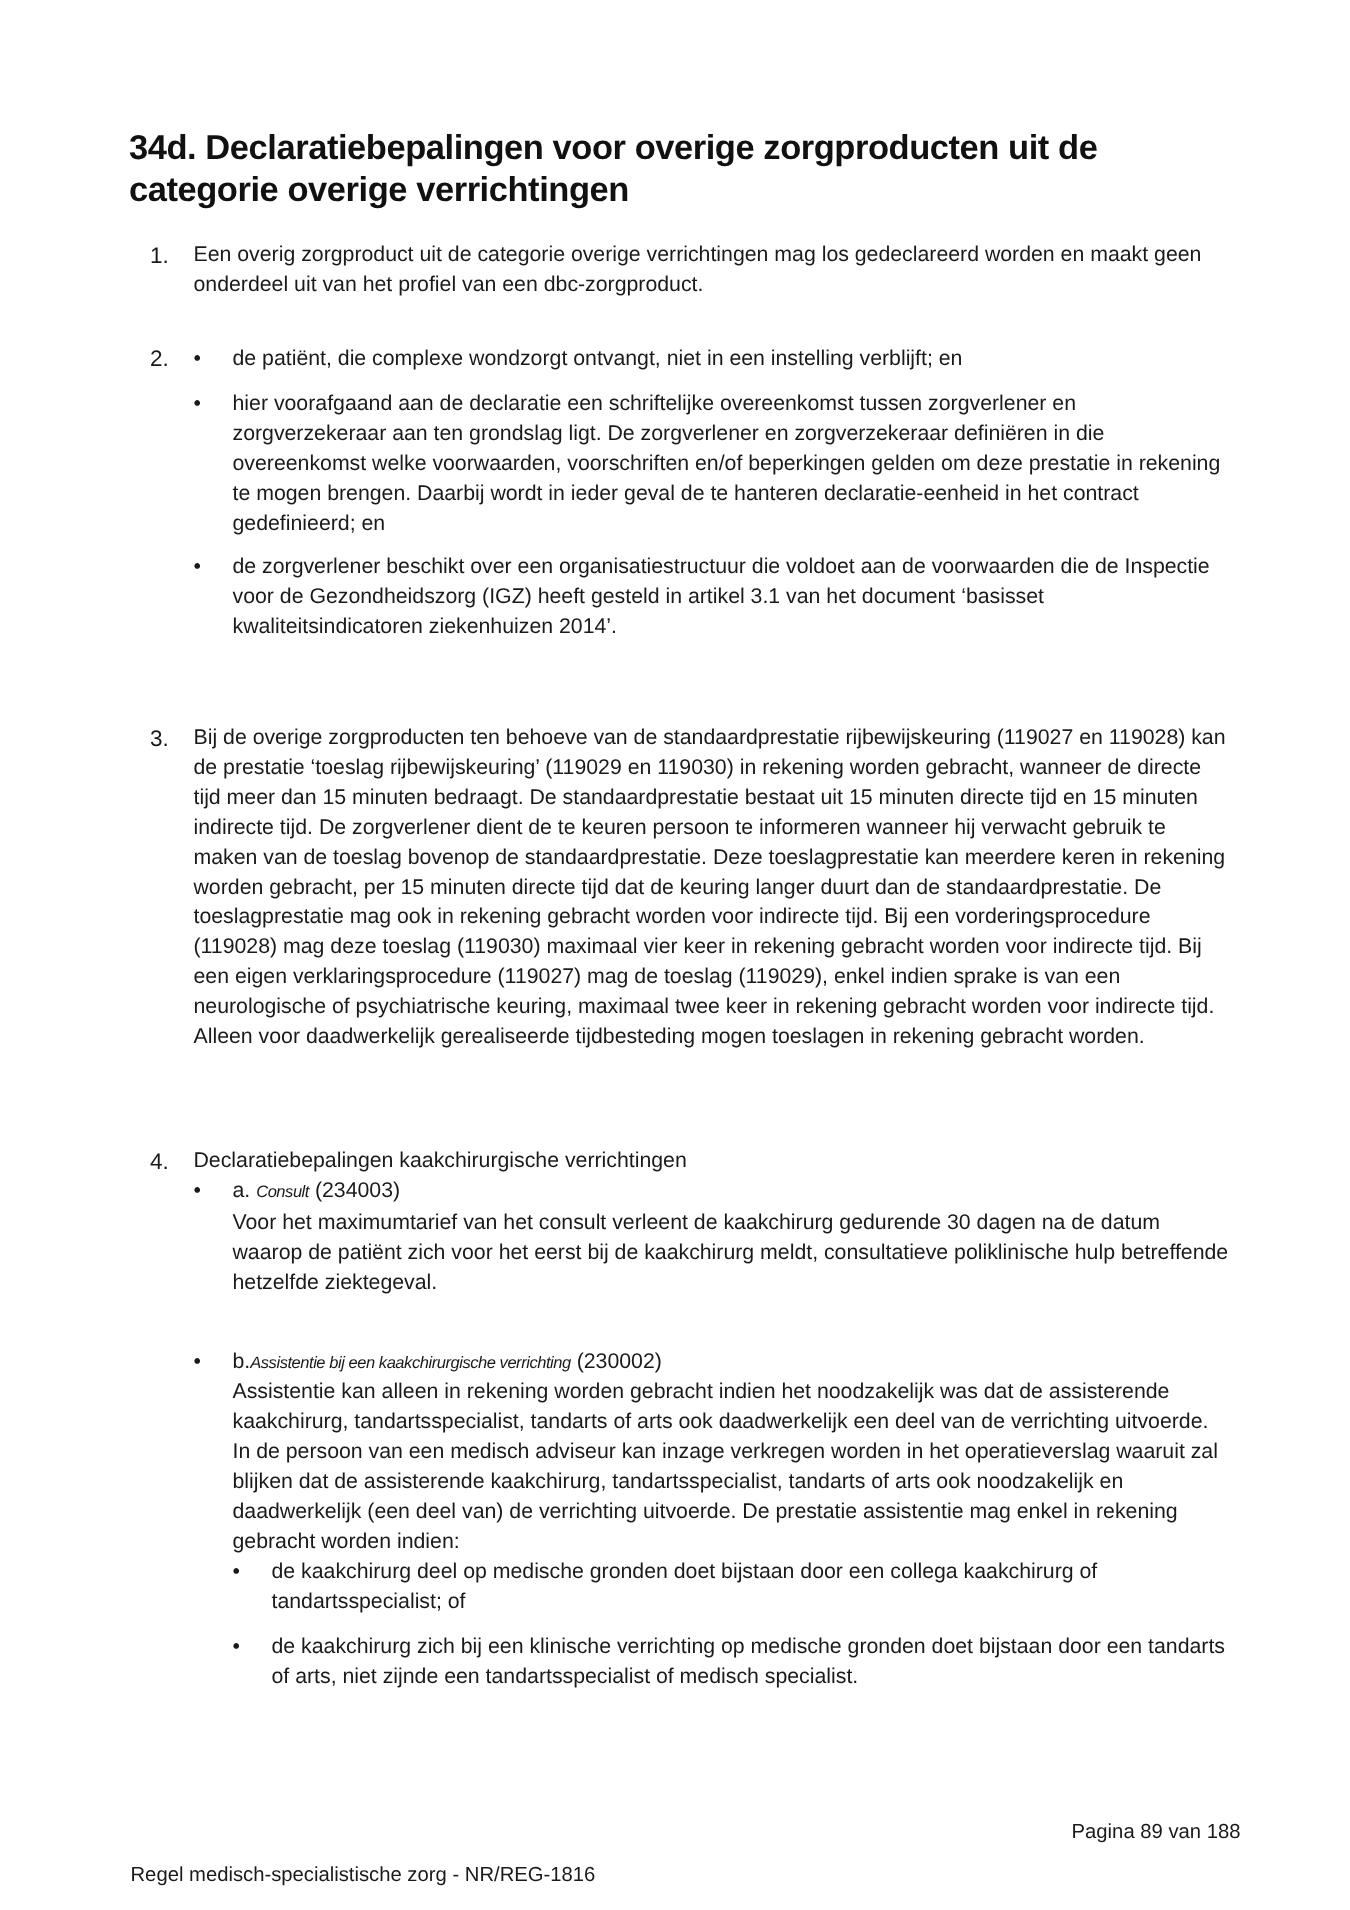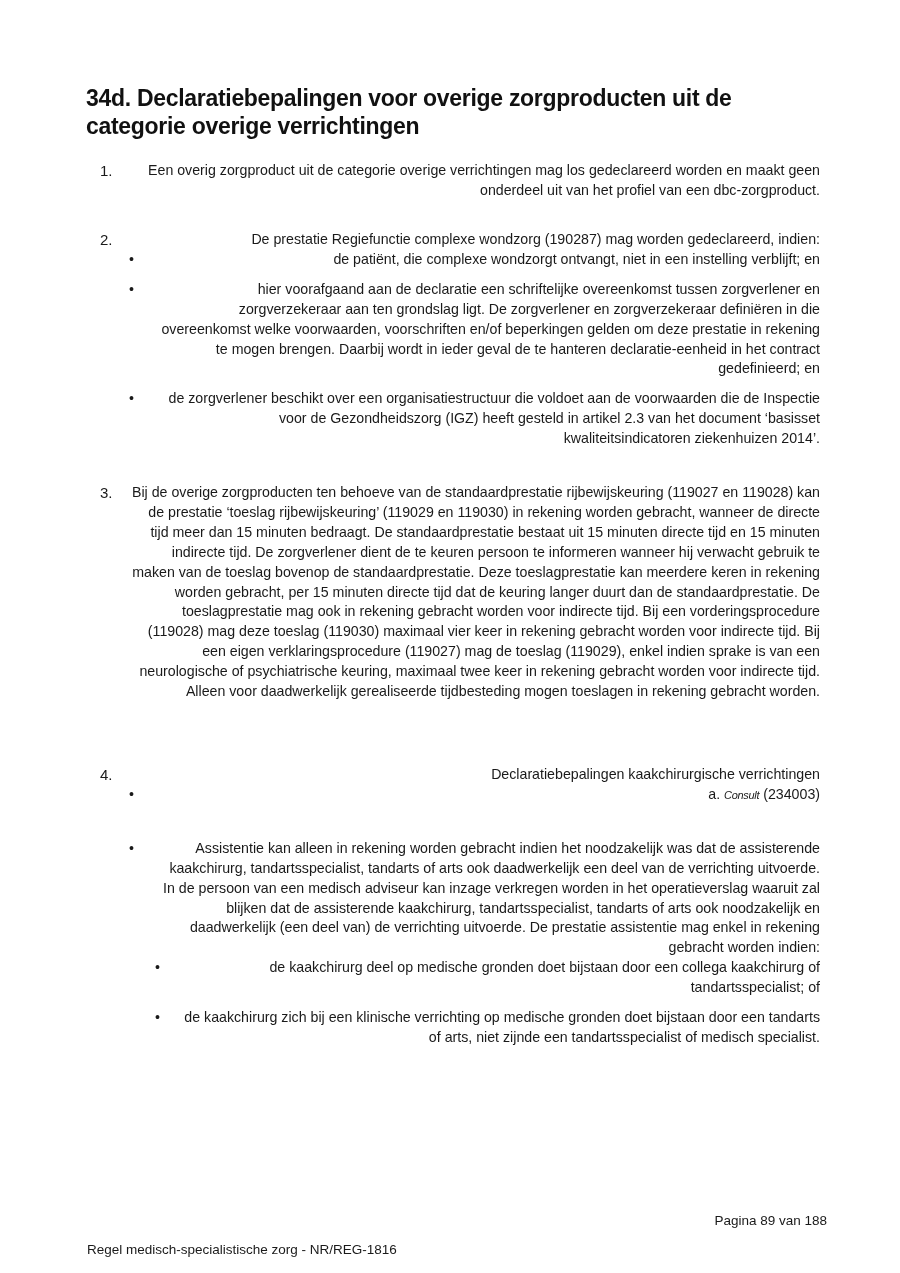--- a/index.html
+++ b/index.html
@@ -4,21 +4,21 @@
 <style>
   html, body { margin: 0; padding: 0; background: #ffffff; }
   body { width: 900px; height: 1273px; position: relative; overflow: hidden;
          font-family: "Liberation Sans", "DejaVu Sans", sans-serif; color: #1a1a1a; }
   .page { position: absolute; left: 0; top: 0; width: 900px; height: 1046px; }
   h1 { position: absolute; left: 86px; top: 84px; width: 740px; margin: 0;
        font-size: 23px; line-height: 28px; font-weight: bold; letter-spacing: -0.3px; color: #111; }
   .txt { font-size: 14.2px; line-height: 19.9px; }
   .item { position: absolute; left: 100px; width: 720px; }
   .num { position: absolute; left: 0; top: 0; width: 28px; font-size: 15px; }
-  .body { margin-left: 29px; text-align: right; }
+  .body { margin-left: 29px; }
   .bul { position: relative; padding-left: 26px; }
   .bul .dot { position: absolute; left: 0; top: 0; }
   .sp { height: 10px; }
   .footer { position: absolute; top: 1213px; left: 87px; width: 740px; font-size: 13.5px; }
   .footer .left { position: absolute; left: 0; margin-top: 29px; }
   .footer .right { position: absolute; right: 0; }
   em { font-style: italic; font-size: 11px; letter-spacing: -0.3px; }
 </style>
 </head>
 <body>
@@ -28,59 +28,62 @@
   <h1>34d. Declaratiebepalingen voor overige zorgproducten uit de categorie overige verrichtingen</h1>
 
   <div class="item txt" style="top:161px;">
     <span class="num">1.</span>
     <div class="body">Een overig zorgproduct uit de categorie overige verrichtingen mag los gedeclareerd worden en maakt geen onderdeel uit van het profiel van een dbc-zorgproduct.</div>
   </div>
 
   <div class="item txt" style="top:230px;">
     <span class="num">2.</span>
     <div class="body">
-      <div>De prestatie Regiefunctie complexe wondzorg (190287) mag worden gedeclareerd, indien:</div>
       <div class="bul">
         <span class="dot">•</span>
         <div>de patiënt, die complexe wondzorgt ontvangt, niet in een instelling verblijft; en</div>
       </div>
       <div class="sp"></div>
       <div class="bul">
         <span class="dot">•</span>
         <div>hier voorafgaand aan de declaratie een schriftelijke overeenkomst tussen zorgverlener en zorgverzekeraar aan ten grondslag ligt. De zorgverlener en zorgverzekeraar definiëren in die overeenkomst welke voorwaarden, voorschriften en/of beperkingen gelden om deze prestatie in rekening te mogen brengen. Daarbij wordt in ieder geval de te hanteren declaratie-eenheid in het contract gedefinieerd; en</div>
       </div>
       <div class="sp"></div>
       <div class="bul">
         <span class="dot">•</span>
-        <div>de zorgverlener beschikt over een organisatiestructuur die voldoet aan de voorwaarden die de Inspectie voor de Gezondheidszorg (IGZ) heeft gesteld in artikel 2.3 van het document ‘basisset kwaliteitsindicatoren ziekenhuizen 2014’.</div>
+        <div>de zorgverlener beschikt over een organisatiestructuur die voldoet aan de voorwaarden die de Inspectie voor de Gezondheidszorg (IGZ) heeft gesteld in artikel 3.1 van het document ‘basisset kwaliteitsindicatoren ziekenhuizen 2014’.</div>
       </div>
     </div>
   </div>
 
   <div class="item txt" style="top:483px;">
     <span class="num">3.</span>
     <div class="body">Bij de overige zorgproducten ten behoeve van de standaardprestatie rijbewijskeuring (119027 en 119028) kan de prestatie ‘toeslag rijbewijskeuring’ (119029 en 119030) in rekening worden gebracht, wanneer de directe tijd meer dan 15 minuten bedraagt. De standaardprestatie bestaat uit 15 minuten directe tijd en 15 minuten indirecte tijd. De zorgverlener dient de te keuren persoon te informeren wanneer hij verwacht gebruik te maken van de toeslag bovenop de standaardprestatie. Deze toeslagprestatie kan meerdere keren in rekening worden gebracht, per 15 minuten directe tijd dat de keuring langer duurt dan de standaardprestatie. De toeslagprestatie mag ook in rekening gebracht worden voor indirecte tijd. Bij een vorderingsprocedure (119028) mag deze toeslag (119030) maximaal vier keer in rekening gebracht worden voor indirecte tijd. Bij een eigen verklaringsprocedure (119027) mag de toeslag (119029), enkel indien sprake is van een neurologische of psychiatrische keuring, maximaal twee keer in rekening gebracht worden voor indirecte tijd. Alleen voor daadwerkelijk gerealiseerde tijdbesteding mogen toeslagen in rekening gebracht worden.</div>
   </div>
 
   <div class="item txt" style="top:765px;">
     <span class="num">4.</span>
     <div class="body">
       <div>Declaratiebepalingen kaakchirurgische verrichtingen</div>
 
       <div class="bul">
         <span class="dot">•</span>
         <div>
           <span>a. </span><em>Consult</em><span> (234003)</span>
         </div>
+        <div>Voor het maximumtarief van het consult verleent de kaakchirurg gedurende 30 dagen na de datum waarop de patiënt zich voor het eerst bij de kaakchirurg meldt, consultatieve poliklinische hulp betreffende hetzelfde ziektegeval.</div>
       </div>
 
       <div style="height:33px;"></div>
 
       <div class="bul">
         <span class="dot">•</span>
+        <div>
+          <span>b.</span><em>Assistentie bij een kaakchirurgische verrichting</em><span> (230002)</span>
+        </div>
         <div>Assistentie kan alleen in rekening worden gebracht indien het noodzakelijk was dat de assisterende kaakchirurg, tandartsspecialist, tandarts of arts ook daadwerkelijk een deel van de verrichting uitvoerde. In de persoon van een medisch adviseur kan inzage verkregen worden in het operatieverslag waaruit zal blijken dat de assisterende kaakchirurg, tandartsspecialist, tandarts of arts ook noodzakelijk en daadwerkelijk (een deel van) de verrichting uitvoerde. De prestatie assistentie mag enkel in rekening gebracht worden indien:</div>
         <div class="bul">
           <span class="dot">•</span>
           <div>de kaakchirurg deel op medische gronden doet bijstaan door een collega kaakchirurg of tandartsspecialist; of</div>
         </div>
         <div class="sp"></div>
         <div class="bul">
           <span class="dot">•</span>
           <div>de kaakchirurg zich bij een klinische verrichting op medische gronden doet bijstaan door een tandarts of arts, niet zijnde een tandartsspecialist of medisch specialist.</div>
         </div>

